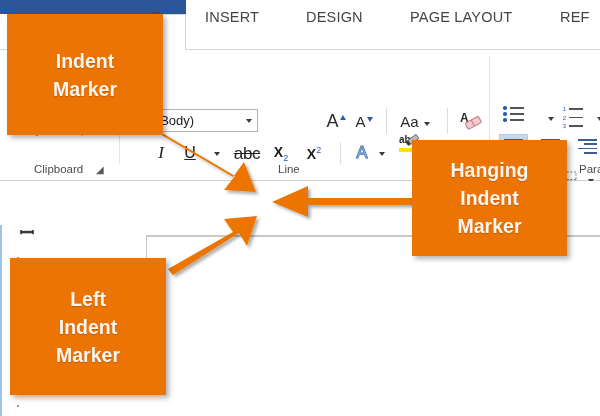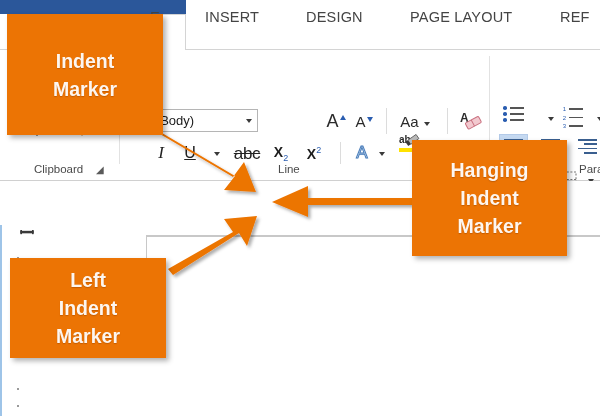--- a/index.html
+++ b/index.html
@@ -226,21 +226,21 @@
     font-weight:bold; font-size:19.5px; line-height:28px;
     text-align:center;
     display:flex; flex-direction:column; align-items:center; justify-content:center;
     box-shadow: 3px 3px 5px rgba(0,0,0,0.30);
     text-shadow: 0 1px 1px rgba(120,50,0,.35);
     padding: 0 6px;
   }
   .callout span { display:block; white-space:nowrap; }
   .c-firstline { left:7px;   top:14px;  width:156px; height:121px; }
   .c-hanging   { left:412px; top:140px; width:155px; height:116px; }
-  .c-left      { left:10px;  top:258px; width:156px; height:100px; }
+  .c-left      { left:10px;  top:258px; width:156px; height:137px; }
 
   
   .arrows { position:absolute; left:0; top:0; width:600px; height:416px; pointer-events:none; }
 </style>
 </head>
 <body>
 
 <div id="app">
 
   <div class="titlebar"></div>

